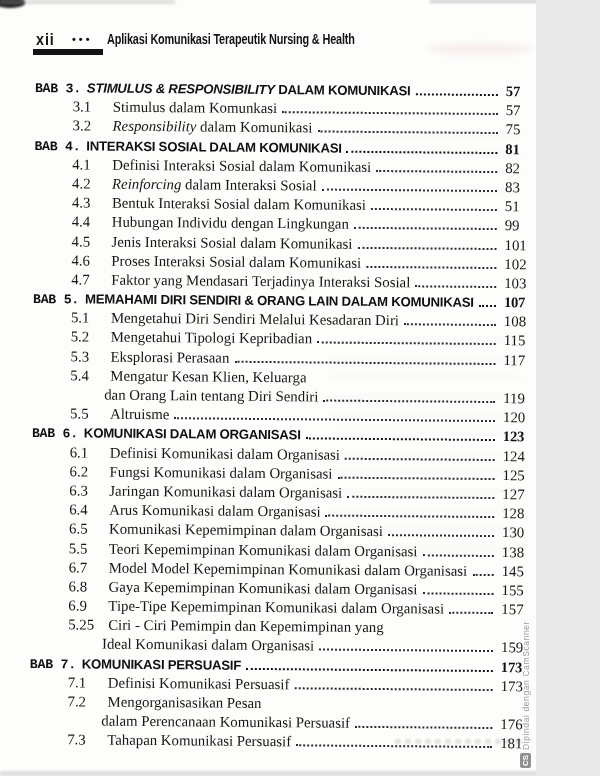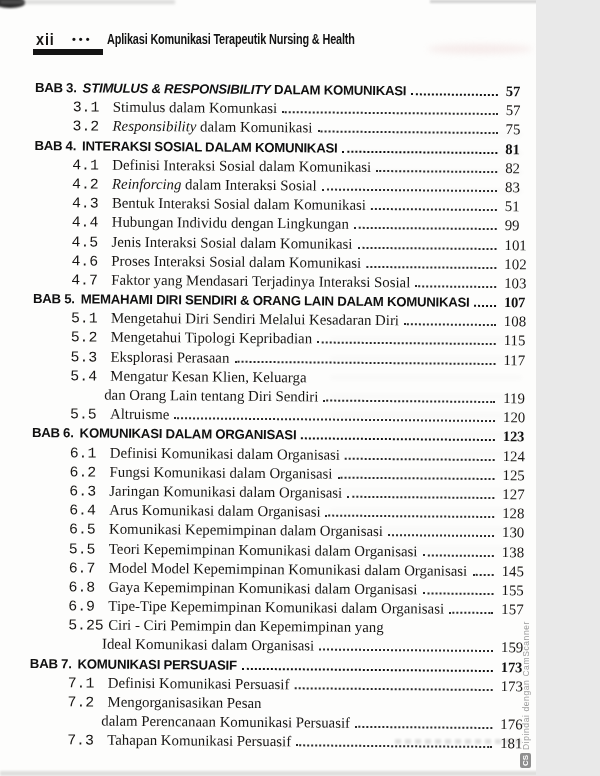--- a/index.html
+++ b/index.html
@@ -36,22 +36,22 @@
     display:flex;align-items:baseline;height:19.2px;line-height:19.2px;
     white-space:nowrap;
   }
   .row.chapter{
     font:700 13.2px "Liberation Sans",sans-serif;letter-spacing:-.25px;color:#101010;
   }
   .row.item,.row.cont{font:14.8px "Liberation Serif",serif;}
   .row.item{padding-left:38px;}
   .row.cont{padding-left:72px;}
   .num{flex:none;}
-  .item .num{width:40px;font-family:Liberation Mono, monospace;}
-  .chapter .num{margin-right:6px;}
+  .item .num{width:40px;}
+  .chapter .num{margin-right:6px;font-family:Liberation Mono, monospace;}
   .title{flex:none;}
   .title i{font-style:italic;}
   .leader{
     flex:1 1 auto;min-width:6px;height:5px;align-self:baseline;
     border-bottom:2px dotted #2b2b2b;margin:0 8px 0 5px;
   }
   .chapter .leader{border-bottom:2.5px dotted #111;}
   .page-num{flex:none;width:46px;text-align:left;font:14.8px "Liberation Serif",serif;}
   .chapter .page-num{font:700 14.6px "Liberation Serif",serif;}
 

